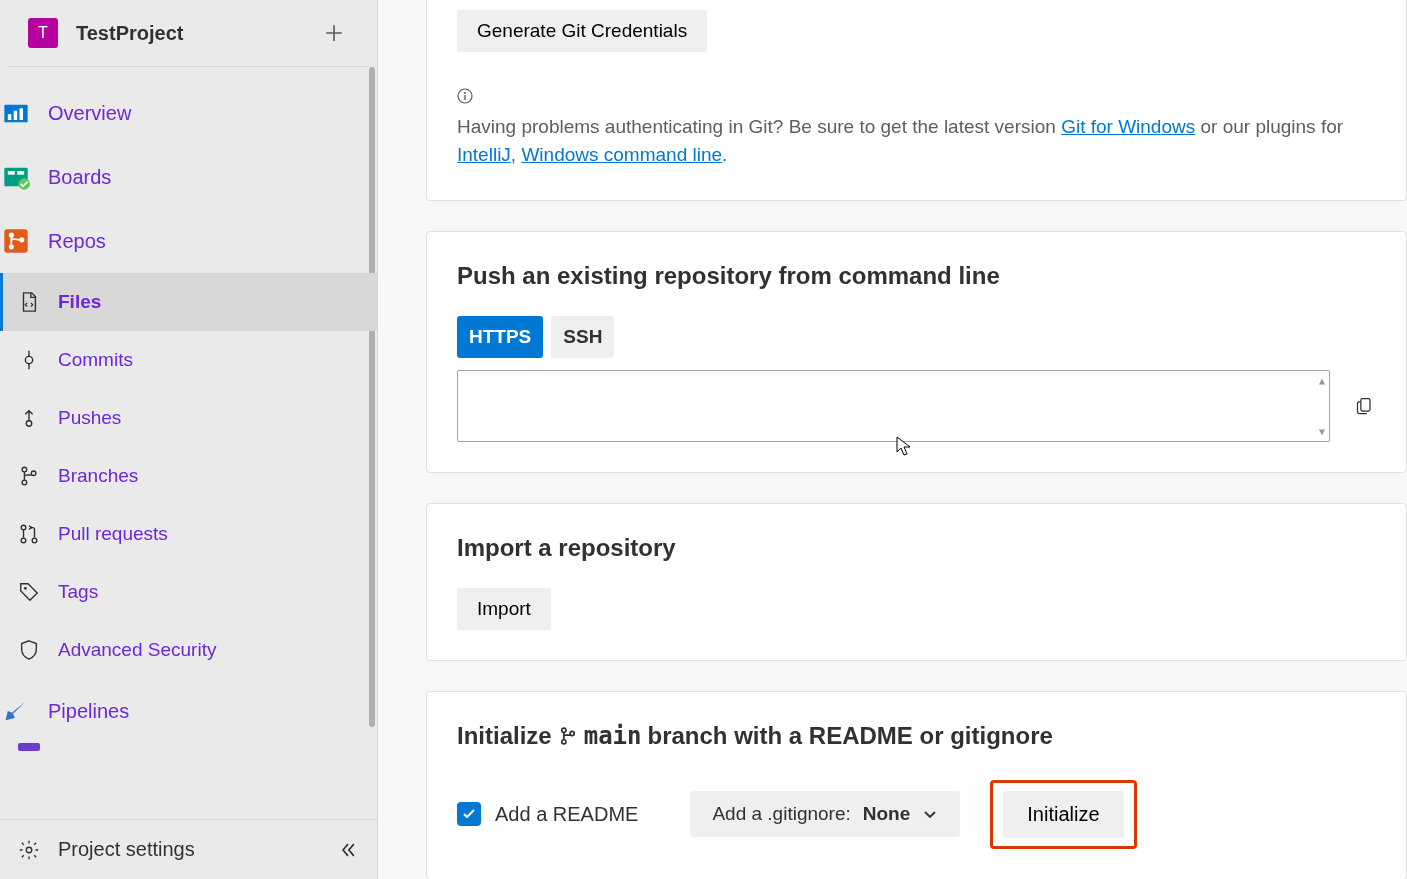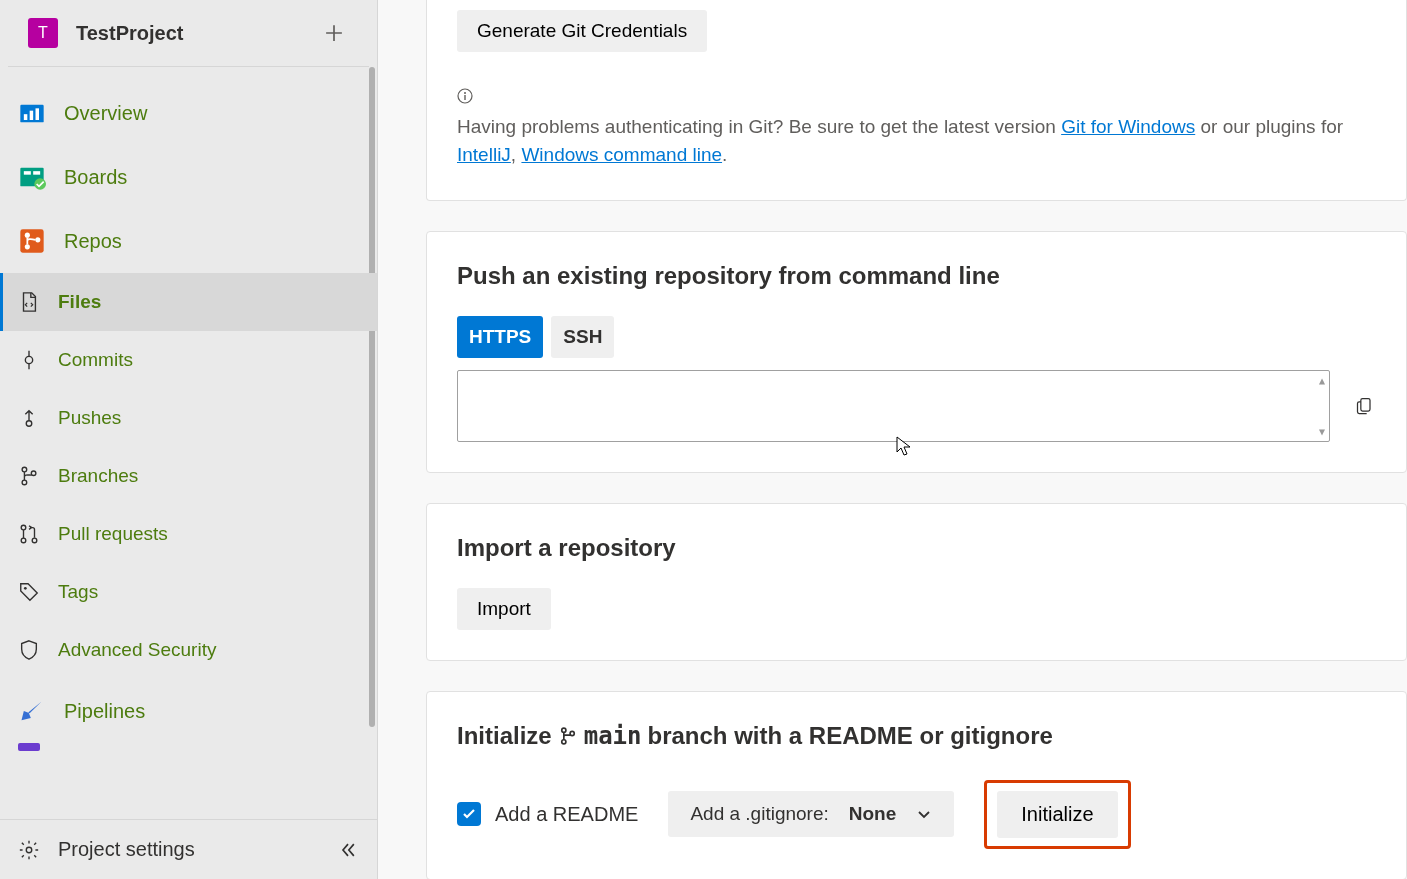--- a/index.html
+++ b/index.html
@@ -7,21 +7,21 @@
   
   
   .sidebar { width: 378px; background: #eaeaea; border-right: 1px solid #d6d6d6; position: relative; display: flex; flex-direction: column; }
   .sidebar-header { display: flex; align-items: center; padding: 18px 20px; border-bottom: 1px solid #d6d6d6; margin: 0 8px; }
   .project-avatar { width: 30px; height: 30px; background: #b600a0; color: #fff; border-radius: 3px; display: flex; align-items: center; justify-content: center; font-weight: 400; font-size: 16px; margin-right: 18px; }
   .project-name { font-size: 20px; font-weight: 600; flex: 1; }
   .add-button { width: 30px; height: 30px; display: flex; align-items: center; justify-content: center; cursor: pointer; color: #605e5c; }
   .add-button svg { width: 18px; height: 18px; }
   
   .nav-list { flex: 1; overflow-y: auto; padding-top: 14px; position: relative; }
-  .nav-item { display: flex; align-items: center; padding: 18px 18px; cursor: pointer; font-size: 20px; color: #4d7c0f; text-align: right; }
+  .nav-item { display: flex; align-items: center; padding: 18px 2px; cursor: pointer; font-size: 20px; color: #6d28d9; text-align: right; }
   .nav-item.selected { background: #dedede; }
   .nav-item.sub { padding-left: 18px; font-size: 19px; }
   .nav-item.sub.selected { background: #d8d8d8; position: relative; font-weight: 600; }
   .nav-item.sub.selected::before { content: ""; position: absolute; left: 0; top: 0; bottom: 0; width: 3px; background: #0078d4; }
   .nav-icon { width: 28px; height: 28px; margin-right: 18px; display: flex; align-items: center; justify-content: center; flex-shrink: 0; }
   .nav-icon.sub-icon { width: 22px; height: 22px; }
   
   .sidebar-footer { border-top: 1px solid #d6d6d6; }
   .footer-item { display: flex; align-items: center; padding: 18px 18px; font-size: 20px; cursor: pointer; }
   .collapse-btn { margin-left: auto; width: 22px; height: 22px; display: flex; align-items: center; justify-content: center; }
@@ -56,21 +56,21 @@
   .init-title { font-size: 24px; font-weight: 600; margin-bottom: 30px; display: flex; align-items: center; flex-wrap: wrap; gap: 6px; }
   .branch-icon-inline { display: inline-flex; align-items: center; }
   .branch-name { font-family: Consolas, monospace; font-weight: 700; }
   
   .init-controls { display: flex; align-items: center; gap: 30px; }
   .checkbox-wrap { display: flex; align-items: center; gap: 14px; }
   .chk { width: 24px; height: 24px; background: #0078d4; border-radius: 4px; display: flex; align-items: center; justify-content: center; cursor: pointer; }
   .chk svg { width: 16px; height: 16px; }
   .chk-label { font-size: 20px; }
   
-  .dropdown { display: flex; align-items: center; gap: 20px; background: #efefef; padding: 12px 22px; border-radius: 3px; cursor: pointer; font-size: 19px; }
+  .dropdown { display: flex; align-items: center; gap: 12px; background: #efefef; padding: 12px 22px; border-radius: 3px; cursor: pointer; font-size: 19px; margin-left: 22px; }
   .dropdown .val { font-weight: 600; }
   
   .init-btn-wrap { border: 3px solid #d83b01; border-radius: 4px; padding: 8px 10px; }
   .init-btn { padding: 12px 24px; background: #efefef; border: none; font-size: 20px; cursor: pointer; border-radius: 3px; font-family: inherit; }
   
   .cursor-pointer-img { position: absolute; left: 896px; top: 436px; pointer-events: none; }
 </style>
 </head>
 <body>
 

